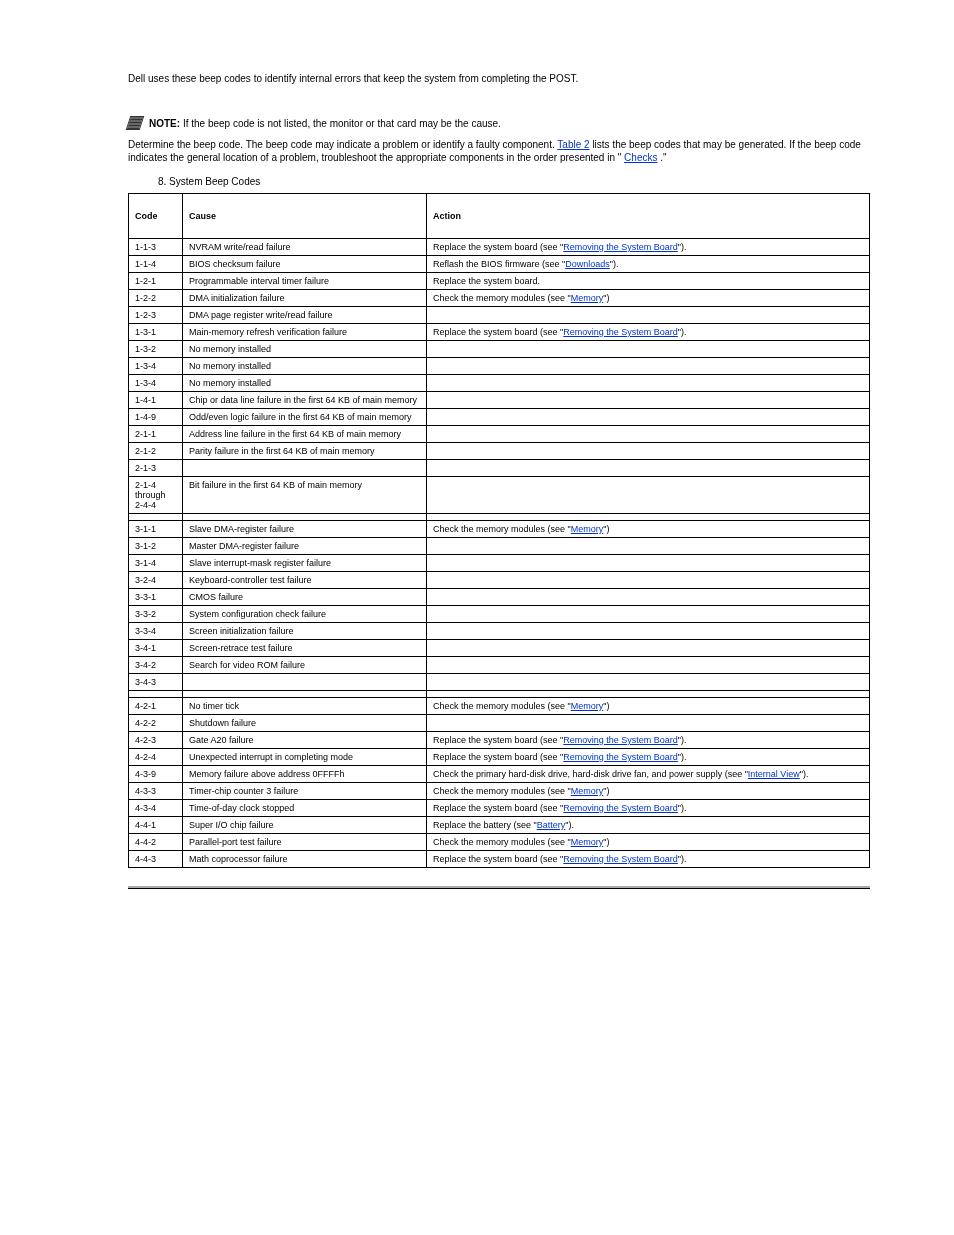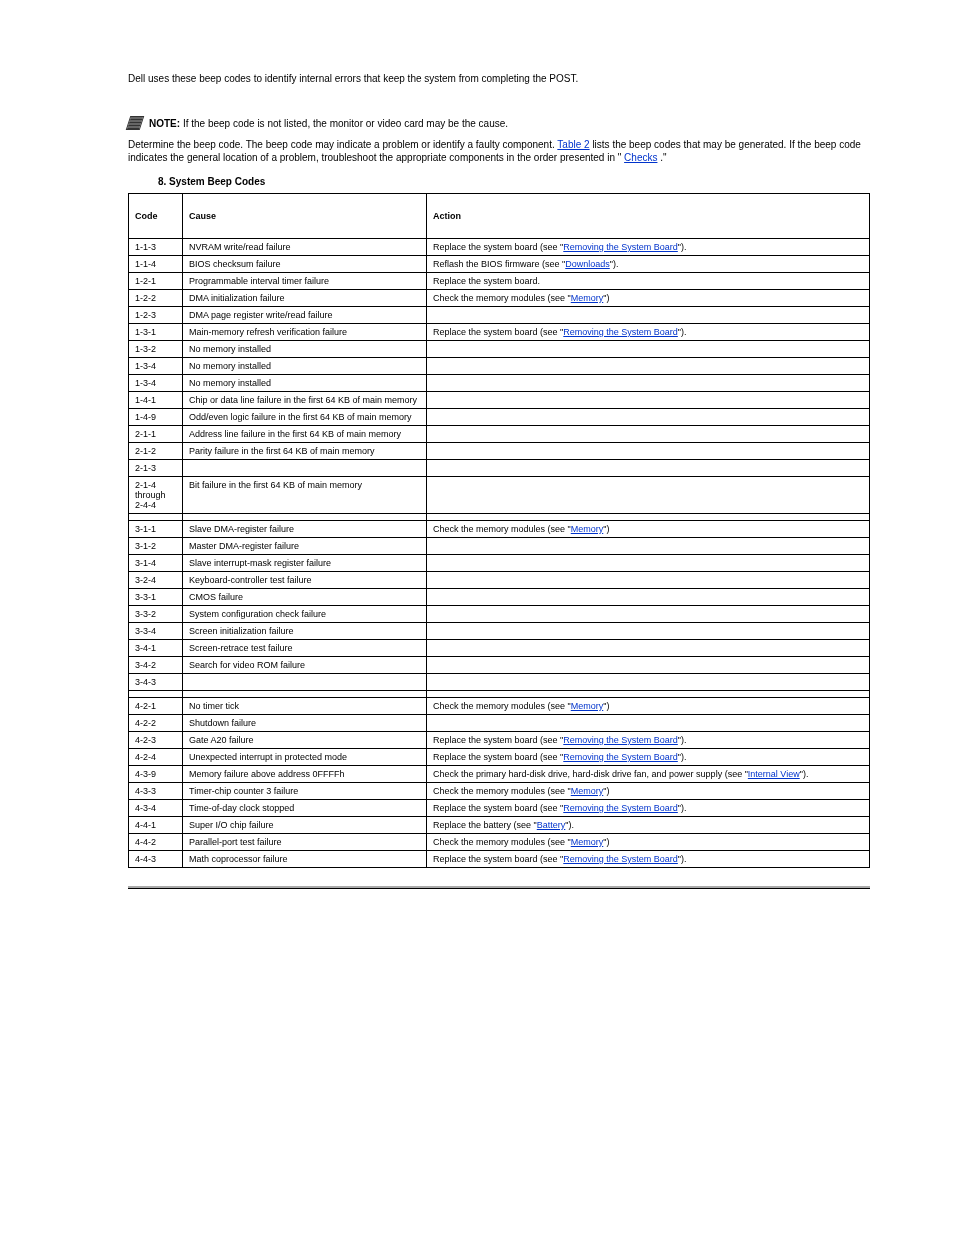--- a/index.html
+++ b/index.html
@@ -28,21 +28,21 @@
   .note-icon {
     display: inline-block;
     width: 12px; height: 12px;
     border: 1px solid #333;
     transform: skewX(-18deg);
     background: repeating-linear-gradient(0deg, #333 0, #333 1px, #666 1px, #666 3px);
     margin-top: 1px;
   }
   .note-text { margin-left: 3px; }
   .underline-link { color: #0033cc; text-decoration: underline; }
-  .table-caption { font-weight: bold; margin: 12px 0 6px 30px; font-size: 10px; }
+  .table-caption { font-weight: normal; margin: 12px 0 6px 30px; font-size: 10px; }
   table.beep {
     border-collapse: collapse;
     width: 100%;
     table-layout: fixed;
     font-size: 9px;
     border-radius: 18px;
   }
   table.beep th, table.beep td {
     border: 1px solid #000;
     padding: 3px 6px;
@@ -71,21 +71,21 @@
 </head>
 <body>
 <div class="page">
 
   <p>Dell uses these beep codes to identify internal errors that keep the system from completing the POST.</p>
 
   <div class="note-row">
     <span class="note-icon-wrap"><span class="note-icon"></span></span>
     <p class="note-text">
       <strong>NOTE: </strong>
-      <span>If the beep code is not listed, the monitor or video card may be the cause.</span>
+      <span>If the beep code is not listed, the monitor or that card may be the cause.</span>
     </p>
   </div>
 
   <p>
     <span>Determine the beep code. The beep code may indicate a problem or identify a faulty component. </span>
     <a href="#" class="underline-link">Table 2</a>
     <span> lists the beep codes that may be generated. If the beep code indicates the general location of a problem, troubleshoot the appropriate components in the order presented in "</span>
     <a href="#" class="underline-link">Checks</a>
     <span>."</span>
   </p>
@@ -251,21 +251,21 @@
           <td>Shutdown failure</td>
           <td></td>
         </tr>
         <tr>
           <td>4-2-3</td>
           <td>Gate A20 failure</td>
           <td>Replace the system board (see "<a href="#" class="underline-link">Removing the System Board</a>").</td>
         </tr>
         <tr>
           <td>4-2-4</td>
-          <td>Unexpected interrupt in protected mode</td>
+          <td>Unexpected interrupt in completing mode</td>
           <td>Replace the system board (see "<a href="#" class="underline-link">Removing the System Board</a>").</td>
         </tr>
         <tr>
           <td>4-3-9</td>
           <td>Memory failure above address 0FFFFh</td>
           <td>Check the primary hard-disk drive, hard-disk drive fan, and power supply (see "<a href="#" class="underline-link">Internal View</a>").</td>
         </tr>
         <tr>
           <td>4-3-3</td>
           <td>Timer-chip counter 3 failure</td>

